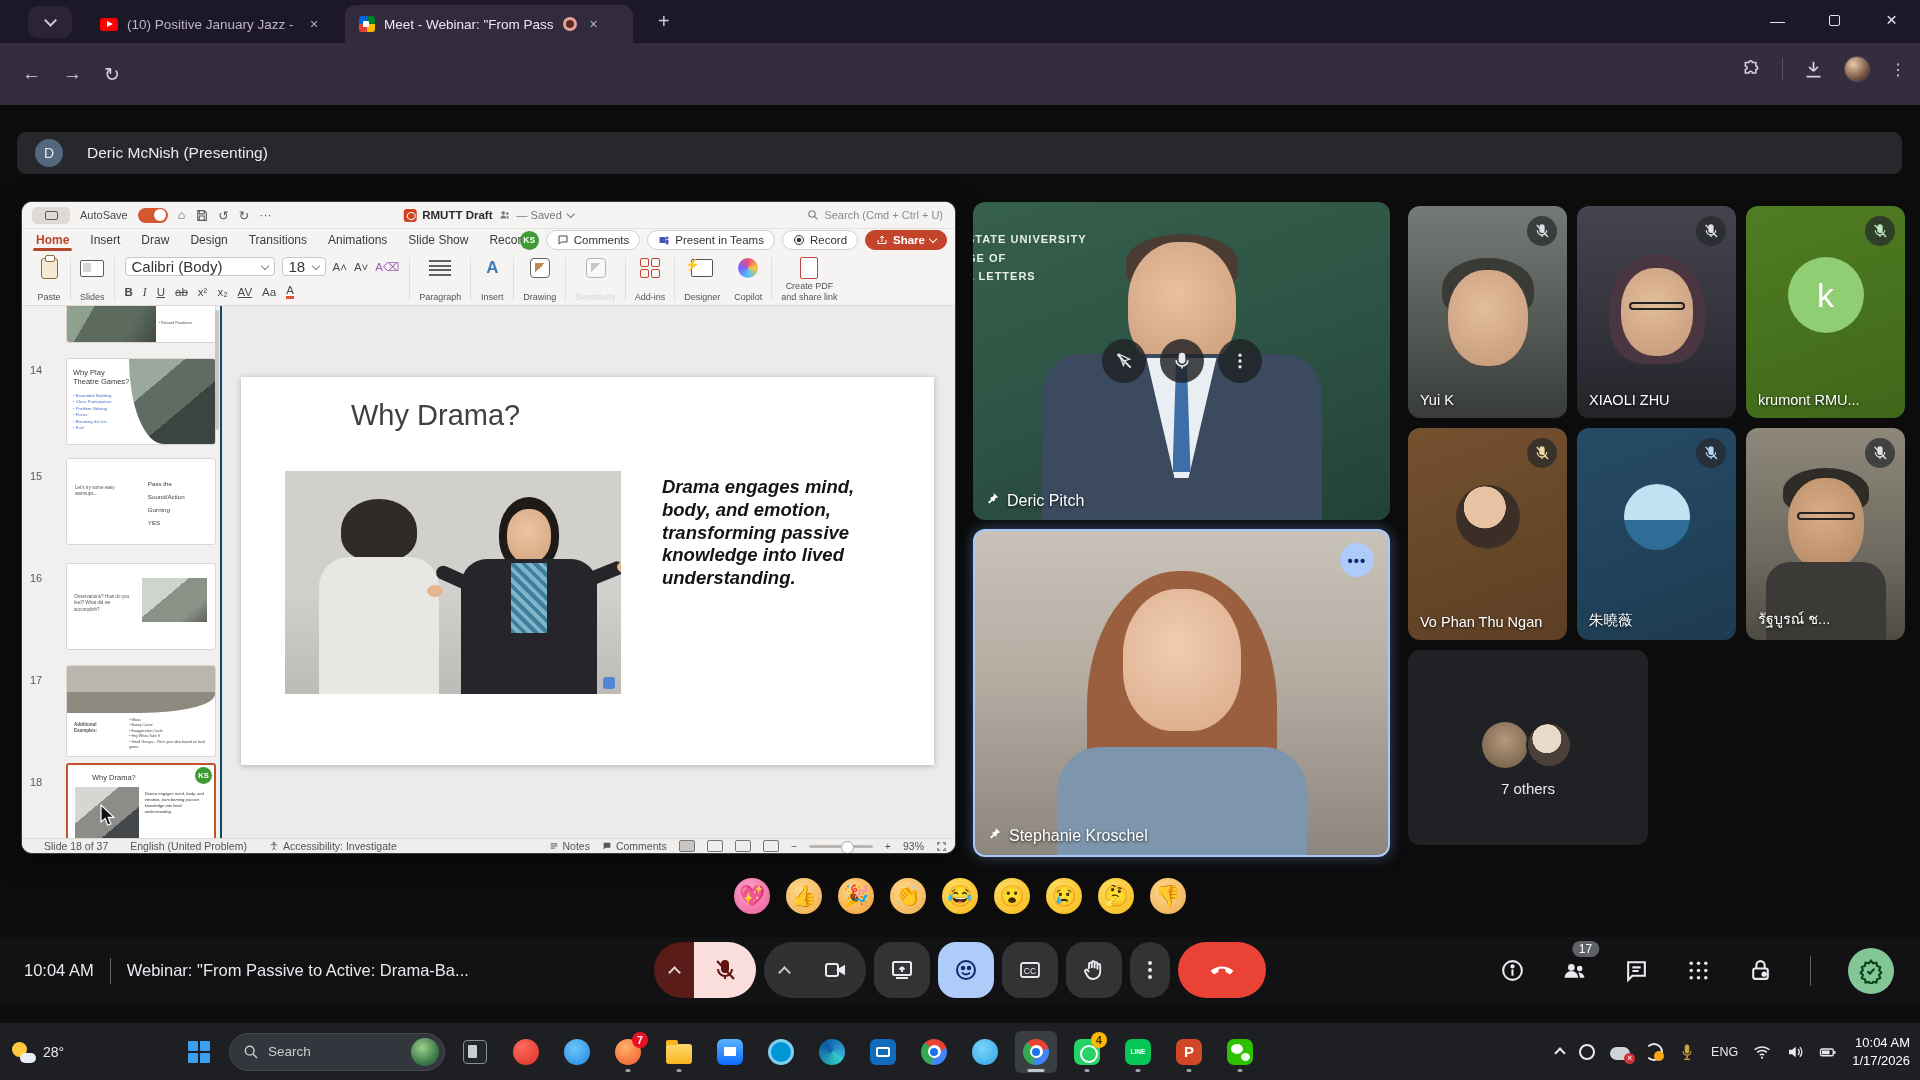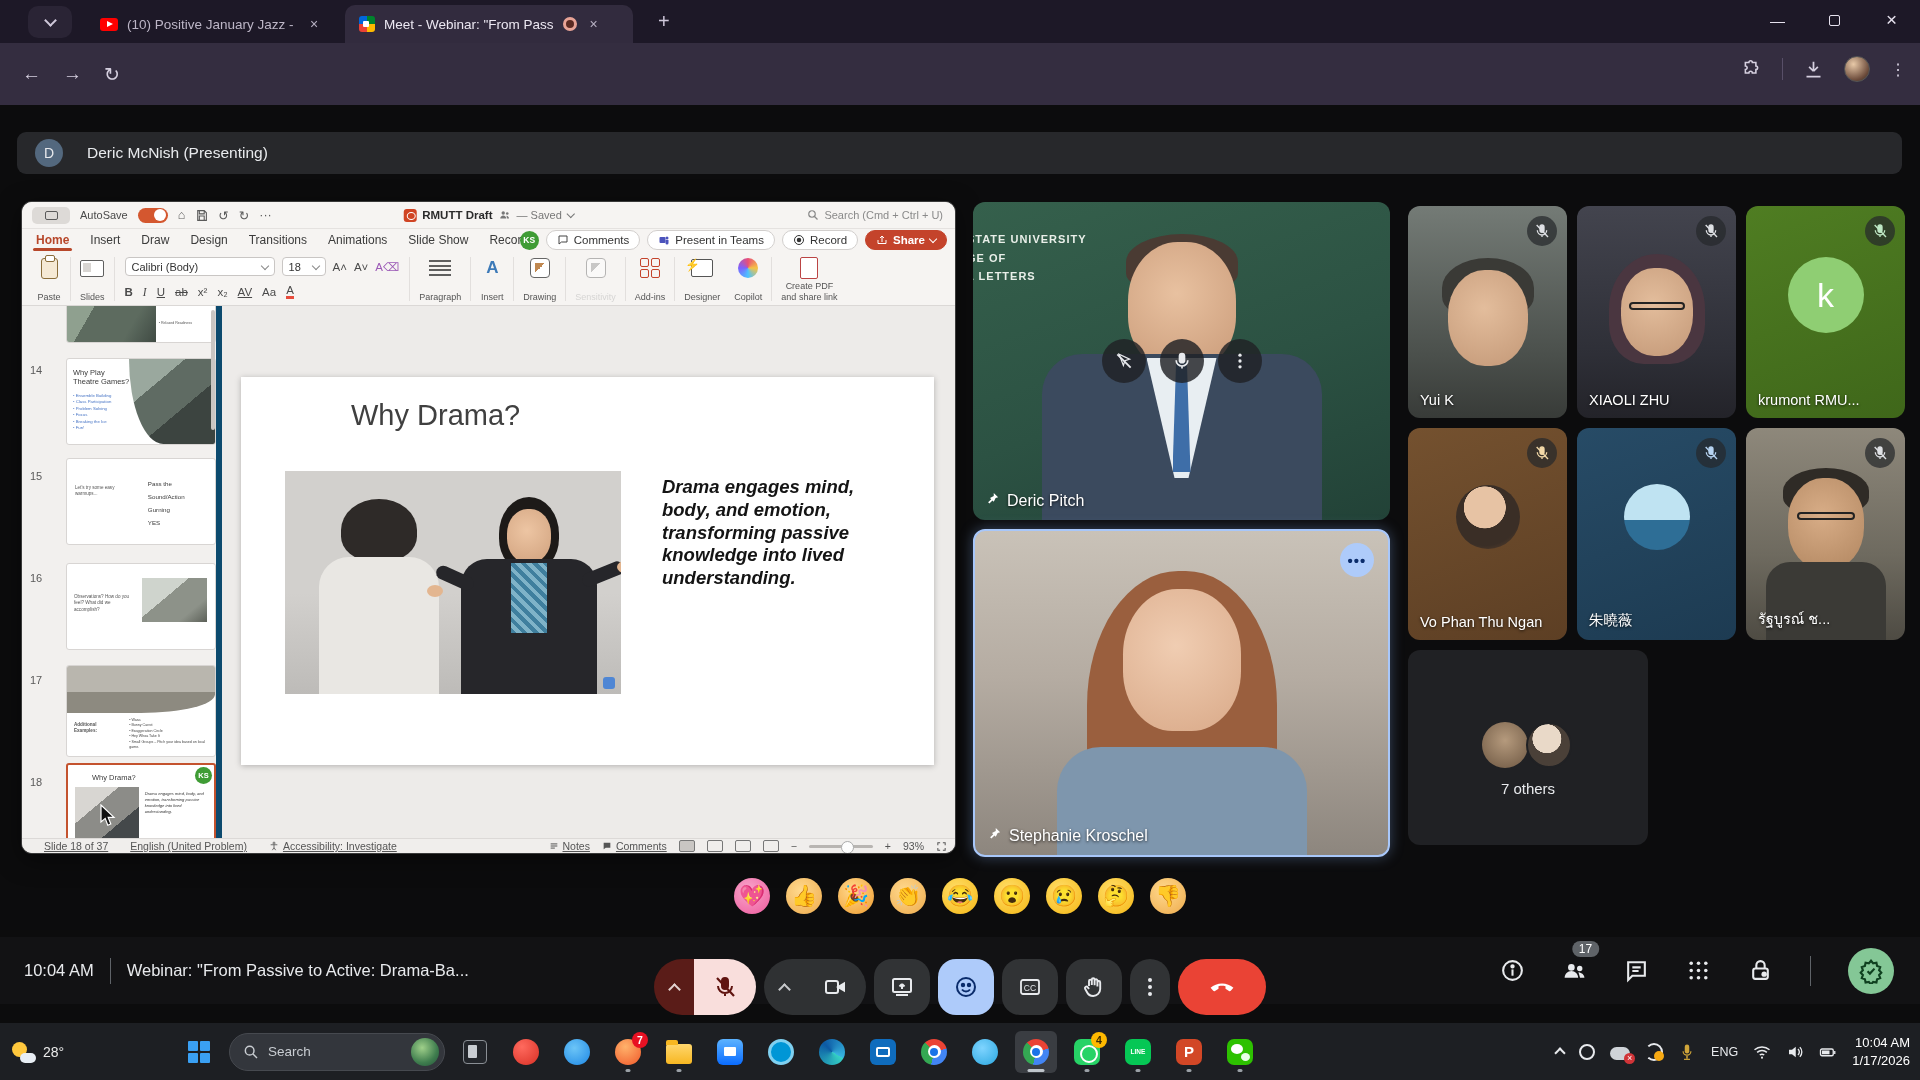--- a/index.html
+++ b/index.html
@@ -104,21 +104,21 @@
   .rx { width:36px; height:36px; border-radius:50%; display:flex; align-items:center; justify-content:center; font-size:21px; color:#5f4300; }
   .rx-face { background:radial-gradient(circle at 40% 35%, #ffdf6b, #f6b713); }
   .rx-heart { background:radial-gradient(circle at 40% 35%, #f8a7cb, #ef5a9d); color:#7c0f3f; }
   .rx-party { background:radial-gradient(circle at 40% 35%, #ffd98e, #f09c2e); }
   .rx-hand { background:radial-gradient(circle at 40% 35%, #ffd98e, #eeab4c); }
 
   
   #controlbar { position:absolute; left:0; top:937px; width:1920px; height:67px; background:#121214; }
   .cb-left { position:absolute; left:24px; top:0; height:67px; display:flex; align-items:center; color:#e8eaed; font-size:16.5px; gap:16px; }
   .cb-sep { width:1px; height:26px; background:#5f6368; }
-  .cb-center { position:absolute; left:50%; top:22px; transform:translateX(-50%); display:flex; align-items:flex-start; gap:8px; }
+  .cb-center { position:absolute; left:50%; top:5px; transform:translateX(-50%); display:flex; align-items:flex-start; gap:8px; }
   .grpbtn { height:56px; border-radius:28px; overflow:hidden; display:flex; }
   .grp-l { width:40px; display:flex; align-items:center; justify-content:center; }
   .grp-r { width:62px; display:flex; align-items:center; justify-content:center; }
   .chev-up { width:9px; height:9px; border-left:2px solid #e3d2d0; border-top:2px solid #e3d2d0; transform:rotate(45deg); margin-top:4px; }
   .chev-up.gray { border-color:#c7c9cc; }
   .cbtn { width:56px; height:56px; border-radius:18px; background:#313335; display:flex; align-items:center; justify-content:center; }
   .cbtn svg { width:24px; height:24px; }
   .cbtn.narrow { width:40px; border-radius:20px; }
   .cbtn.active { background:#aecbfa; }
   .endcall { width:88px; height:56px; border-radius:28px; background:#ea4335; display:flex; align-items:center; justify-content:center; }
@@ -160,42 +160,42 @@
   .rgroup { display:flex; flex-direction:column; align-items:center; justify-content:space-between; padding:1px 7px; }
   .rdiv { width:1px; background:#e2dfdd; margin:2px 2px; }
   .rlabel { font-size:9px; color:#555; white-space:nowrap; text-align:center; line-height:1.15; }
   .bigicon { width:24px; height:24px; display:flex; align-items:center; justify-content:center; }
   .clip { width:17px; height:21px; border:1.8px solid #8a6d3b; border-radius:3px; background:#f5e9d5; position:relative; }
   .clip:before { content:""; position:absolute; left:3px; top:-4px; width:8px; height:5px; border:1.8px solid #8a6d3b; border-radius:2px; background:#fff; }
   .slideic { width:24px; height:17px; border:1.8px solid #5f5f5f; border-radius:2px; background:#fff; position:relative; }
   .slideic:before { content:""; position:absolute; left:2px; top:2px; width:8px; height:9px; background:#d8d5d2; }
   .fontgrp { display:flex; flex-direction:column; justify-content:space-between; padding:2px 8px 4px; }
   .frow { display:flex; align-items:center; gap:7px; }
-  .select { border:1px solid #c9c6c4; border-radius:4px; background:#fff; font-size:11px; color:#333; display:flex; align-items:center; justify-content:space-between; padding:1px 6px; height:19px; }
+  .select { border:1px solid #c9c6c4; border-radius:4px; background:#fff; font-size:15px; color:#333; display:flex; align-items:center; justify-content:space-between; padding:1px 6px; height:19px; }
   .fmt { font-size:11.5px; color:#4a4a4a; }
   .fmt.u { text-decoration:underline; }
   .fmt.i { font-style:italic; font-family:"Liberation Serif",serif; }
   .fmt.s { text-decoration:line-through; }
   .parlines { width:22px; height:16px; display:flex; flex-direction:column; justify-content:space-between; }
   .parlines i { height:1.8px; background:#5f5f5f; }
   .inserticon { font-size:17px; color:#3d7ab8; font-weight:bold; }
   .drawicon { width:20px; height:20px; border:1.8px solid #666; border-radius:4px; position:relative; background:#fff; }
   .drawicon:before { content:""; position:absolute; left:4px; top:4px; width:10px; height:10px; background:linear-gradient(135deg,#c08850 50%, transparent 50%); }
   .addins { width:20px; height:20px; display:grid; grid-template-columns:1fr 1fr; grid-template-rows:1fr 1fr; gap:2px; }
   .addins i { border:1.8px solid #c4432b; border-radius:2px; }
   .designer { width:22px; height:18px; border:1.8px solid #555; border-radius:2px; position:relative; background:#fff; }
   .designer:before { content:"⚡"; position:absolute; left:-7px; top:-2px; font-size:12px; color:#e8a023; }
   .copilot { width:20px; height:20px; border-radius:50%; background:conic-gradient(#e94e77,#f6c344,#4cc2ff,#7b61ff,#e94e77); }
   .pdficon { width:18px; height:22px; border:1.8px solid #b44; border-radius:2px; background:#fff; position:relative; }
   .gray { color:#b0adab; }
   .grayic { filter:grayscale(1) opacity(.45); }
 
   
   #ppt-body { position:absolute; left:0; top:104px; width:100%; height:532px; background:#edebe9; }
-  #thumbpanel { position:absolute; left:0; top:0; width:200px; height:532px; background:#f2f0ee; border-right:6px solid #0c4a6e; overflow:hidden; }
+  #thumbpanel { position:absolute; left:0; top:0; width:200px; height:532px; background:#f2f0ee; border-right:2px solid #0c4a6e; overflow:hidden; }
   .thumbnum { position:absolute; left:8px; font-size:11px; color:#5a5a5a; }
   .thumb { position:absolute; left:44px; width:150px; background:#fff; border:1px solid #d8d5d3; border-radius:3px; overflow:hidden; }
   .thumb.sel { border:2px solid #c4532e; }
   .ksbadge { position:absolute; right:2px; top:2px; width:17px; height:17px; border-radius:50%; background:#3f9c35; color:#fff; font-size:7.5px; font-weight:bold; display:flex; align-items:center; justify-content:center; z-index:3; }
   .tinytitle { font-size:7.5px; color:#3b3b3b; }
   .tinybul { font-size:4.3px; color:#4472c4; line-height:1.5; }
   .tinytext { font-size:4.6px; color:#555; line-height:1.4; }
   .photo14 { position:absolute; right:0; top:0; width:58%; height:100%; background:linear-gradient(140deg,#9aa89e 0 30%, #5f6b63 30% 60%, #3c4440 60%); border-bottom-left-radius:40% 100%; }
   .photo16 { position:absolute; right:8px; top:14px; width:44%; height:52%; background:linear-gradient(140deg,#cfd4cd 0 40%, #8d9289 40% 75%, #5c6058); }
   .photo17 { position:absolute; left:0; top:0; width:100%; height:52%; background:linear-gradient(180deg,#b9b6ae 0 55%, #8d8a80 55% 100%); border-bottom-right-radius:50% 40%; }
@@ -214,21 +214,21 @@
   .woman .whair { position:absolute; left:46px; top:-4px; width:60px; height:74px; border-radius:50% 50% 44% 44%; background:#1d1a18; }
   .woman .wface { position:absolute; left:54px; top:8px; width:44px; height:54px; border-radius:46%; background:radial-gradient(circle at 45% 40%, #edc5a3, #cfa07c); }
   .woman .wjacket { position:absolute; left:8px; top:58px; width:136px; height:140px; background:#26262a; border-radius:26px 26px 0 0; }
   .woman .wshirt { position:absolute; left:58px; top:62px; width:36px; height:70px; background:repeating-linear-gradient(45deg,#3f7f9e 0 4px,#7fb3c8 4px 8px); }
   .woman .arml { position:absolute; left:-18px; top:70px; width:40px; height:14px; background:#26262a; border-radius:7px; transform:rotate(24deg); }
   .woman .armr { position:absolute; right:-22px; top:66px; width:44px; height:14px; background:#26262a; border-radius:7px; transform:rotate(-22deg); }
   .woman .handl { position:absolute; left:-26px; top:84px; width:16px; height:12px; border-radius:50%; background:#e3b690; }
   .woman .handr { position:absolute; right:-30px; top:60px; width:16px; height:12px; border-radius:50%; background:#e3b690; }
   .wmark { position:absolute; right:6px; bottom:5px; width:12px; height:12px; border-radius:3px; background:#3b7dd8; opacity:.85; }
   #ppt-status { position:absolute; left:0; top:636px; width:100%; height:15px; background:#f0eeec; border-top:1px solid #dcd9d7; display:flex; align-items:center; font-size:10.5px; color:#555; }
-  .st-item { margin-left:22px; white-space:nowrap; display:flex; align-items:center; gap:4px;text-decoration:underline; }
+  .st-item { margin-left:22px; white-space:nowrap; display:flex; align-items:center; gap:4px; }
   .st-right { position:absolute; right:8px; display:flex; align-items:center; gap:12px; }
   .viewbox { width:16px; height:12px; border:1.5px solid #777; border-radius:2px; }
   .viewbox.sel { background:#c9c6c3; }
   .zslider { width:64px; height:3px; background:#b8b5b2; border-radius:2px; position:relative; }
   .zslider:after { content:""; position:absolute; left:32px; top:-4px; width:11px; height:11px; border-radius:50%; background:#fdfdfd; border:1px solid #aaa; }
 
   
   #taskbar { position:absolute; left:0; top:1023px; width:1920px; height:57px; background:#1d1f23; display:flex; align-items:center; }
   .weather { position:absolute; left:12px; display:flex; align-items:center; gap:7px; color:#eaeaea; font-size:14px; }
   .wicon { width:24px; height:24px; position:relative; }

